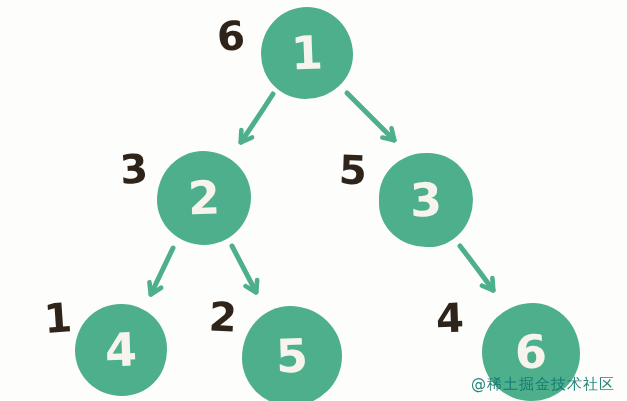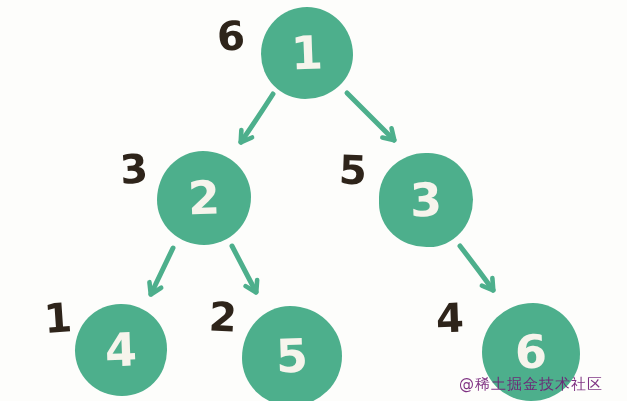--- a/index.html
+++ b/index.html
@@ -52,24 +52,24 @@
     user-select: none;
   }
   .count-label.c1 { left: 231px; top: 36px; }
   .count-label.c2 { left: 134px; top: 169px; }
   .count-label.c3 { left: 353px; top: 170px; transform: translate(-50%,-50%) rotate(2deg); }
   .count-label.c4 { left: 58px;  top: 318px; }
   .count-label.c5 { left: 223px; top: 317px; transform: translate(-50%,-50%) rotate(3deg); }
   .count-label.c6 { left: 450px; top: 318px; transform: translate(-50%,-50%) rotate(-2deg); }
   .watermark {
     position: absolute;
-    right: 24px;
+    right: 12px;
     bottom: 7px;
     font-size: 15px;
-    color: #701a75;
+    color: #0f766e;
     opacity: 0.9;
     letter-spacing: 1px;
     z-index: 5;
     user-select: none;
   }
 </style>
 </head>
 <body>
 
 <div class="canvas">

